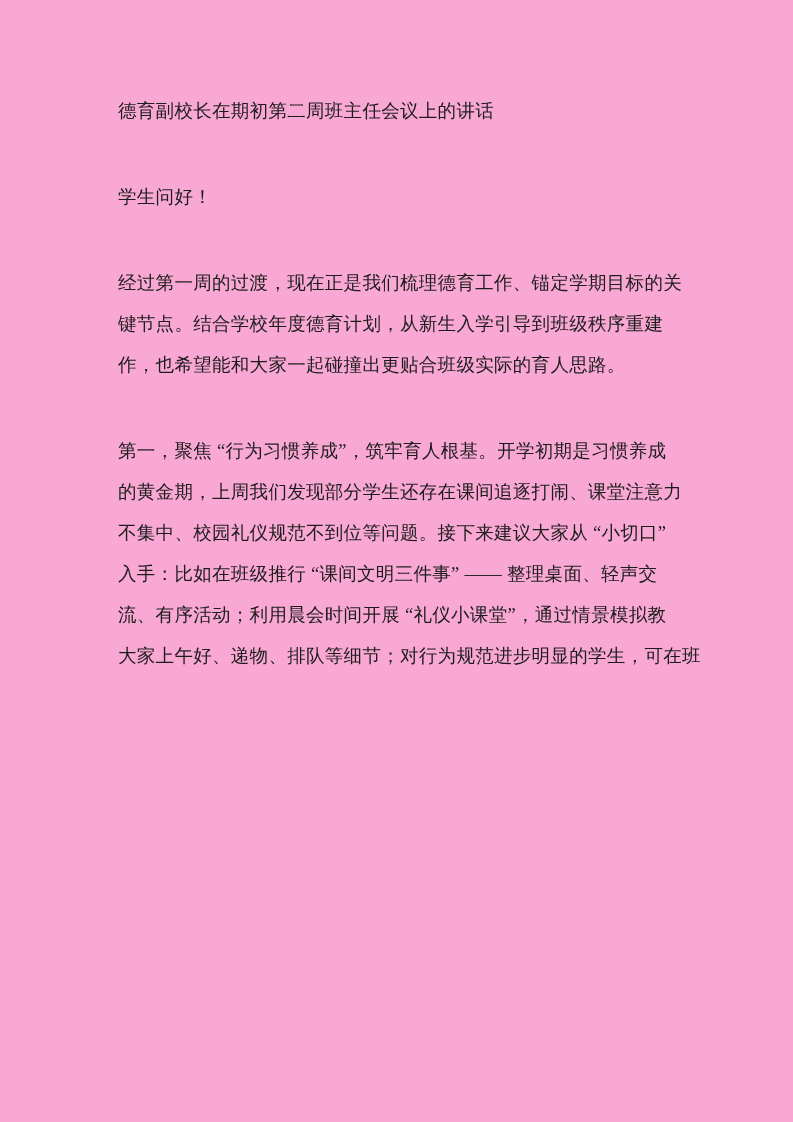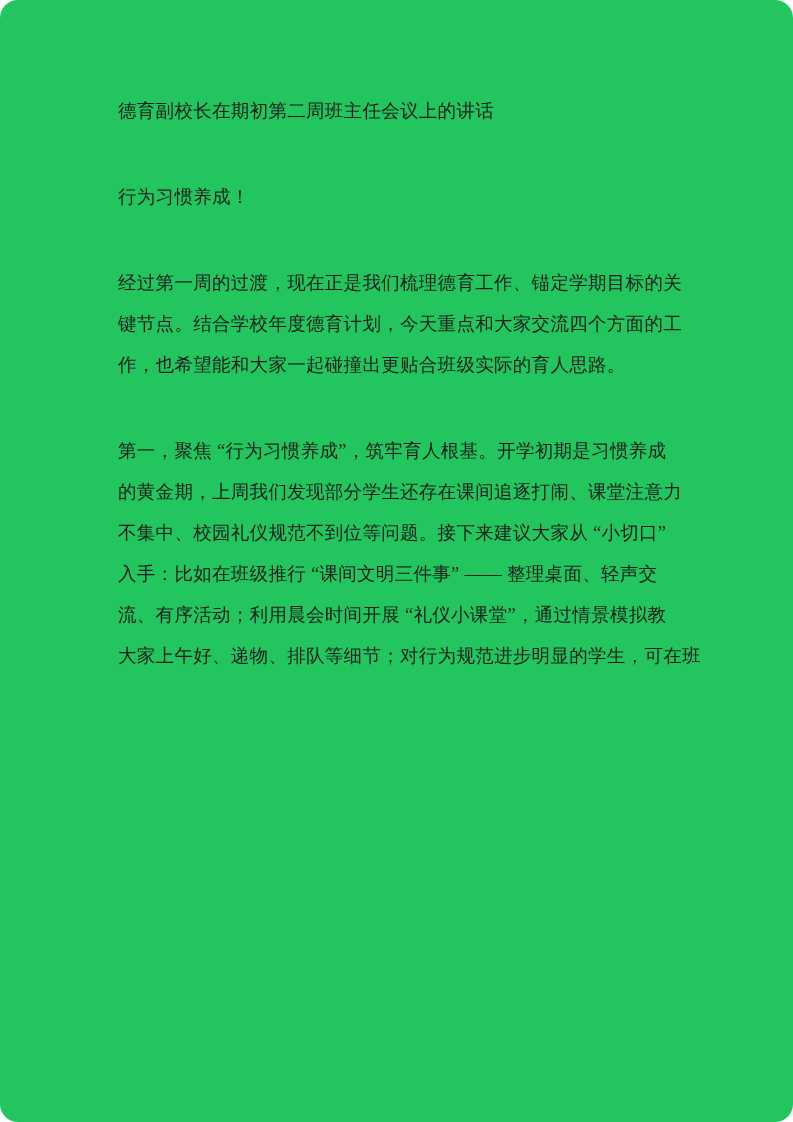--- a/index.html
+++ b/index.html
@@ -4,45 +4,44 @@
 <style>
   html, body {
     margin: 0;
     padding: 0;
     background: #ffffff;
   }
   .page {
     position: relative;
     width: 793px;
     height: 1122px;
-    background: #22c55e;
+    background: #f9a8d4;
     box-sizing: border-box;
     padding: 91px 50px 0 118px;
     overflow: hidden;
     font-family: "Liberation Serif", "DejaVu Serif", serif;
     font-size: 18.5px;
     line-height: 41px;
     letter-spacing: 0.3px;
     color: #1c1c1c;
-    border-radius: 18px;
   }
   .block {
     margin: 0 0 45px 0;
     white-space: pre-line; 
     max-width: 620px;
   }
 </style>
 </head>
 <body>
 
 <div class="page">
   <div class="block">德育副校长在期初第二周班主任会议上的讲话</div>
-  <div class="block">行为习惯养成！</div>
+  <div class="block">学生问好！</div>
   <div class="block">经过第一周的过渡，现在正是我们梳理德育工作、锚定学期目标的关
-键节点。结合学校年度德育计划，今天重点和大家交流四个方面的工
+键节点。结合学校年度德育计划，从新生入学引导到班级秩序重建
 作，也希望能和大家一起碰撞出更贴合班级实际的育人思路。</div>
   <div class="block">第一，聚焦 “行为习惯养成”，筑牢育人根基。开学初期是习惯养成
 的黄金期，上周我们发现部分学生还存在课间追逐打闹、课堂注意力
 不集中、校园礼仪规范不到位等问题。接下来建议大家从 “小切口”
 入手：比如在班级推行 “课间文明三件事” —— 整理桌面、轻声交
 流、有序活动；利用晨会时间开展 “礼仪小课堂”，通过情景模拟教
 大家上午好、递物、排队等细节；对行为规范进步明显的学生，可在班</div>
 </div>
 
 </body></html>

